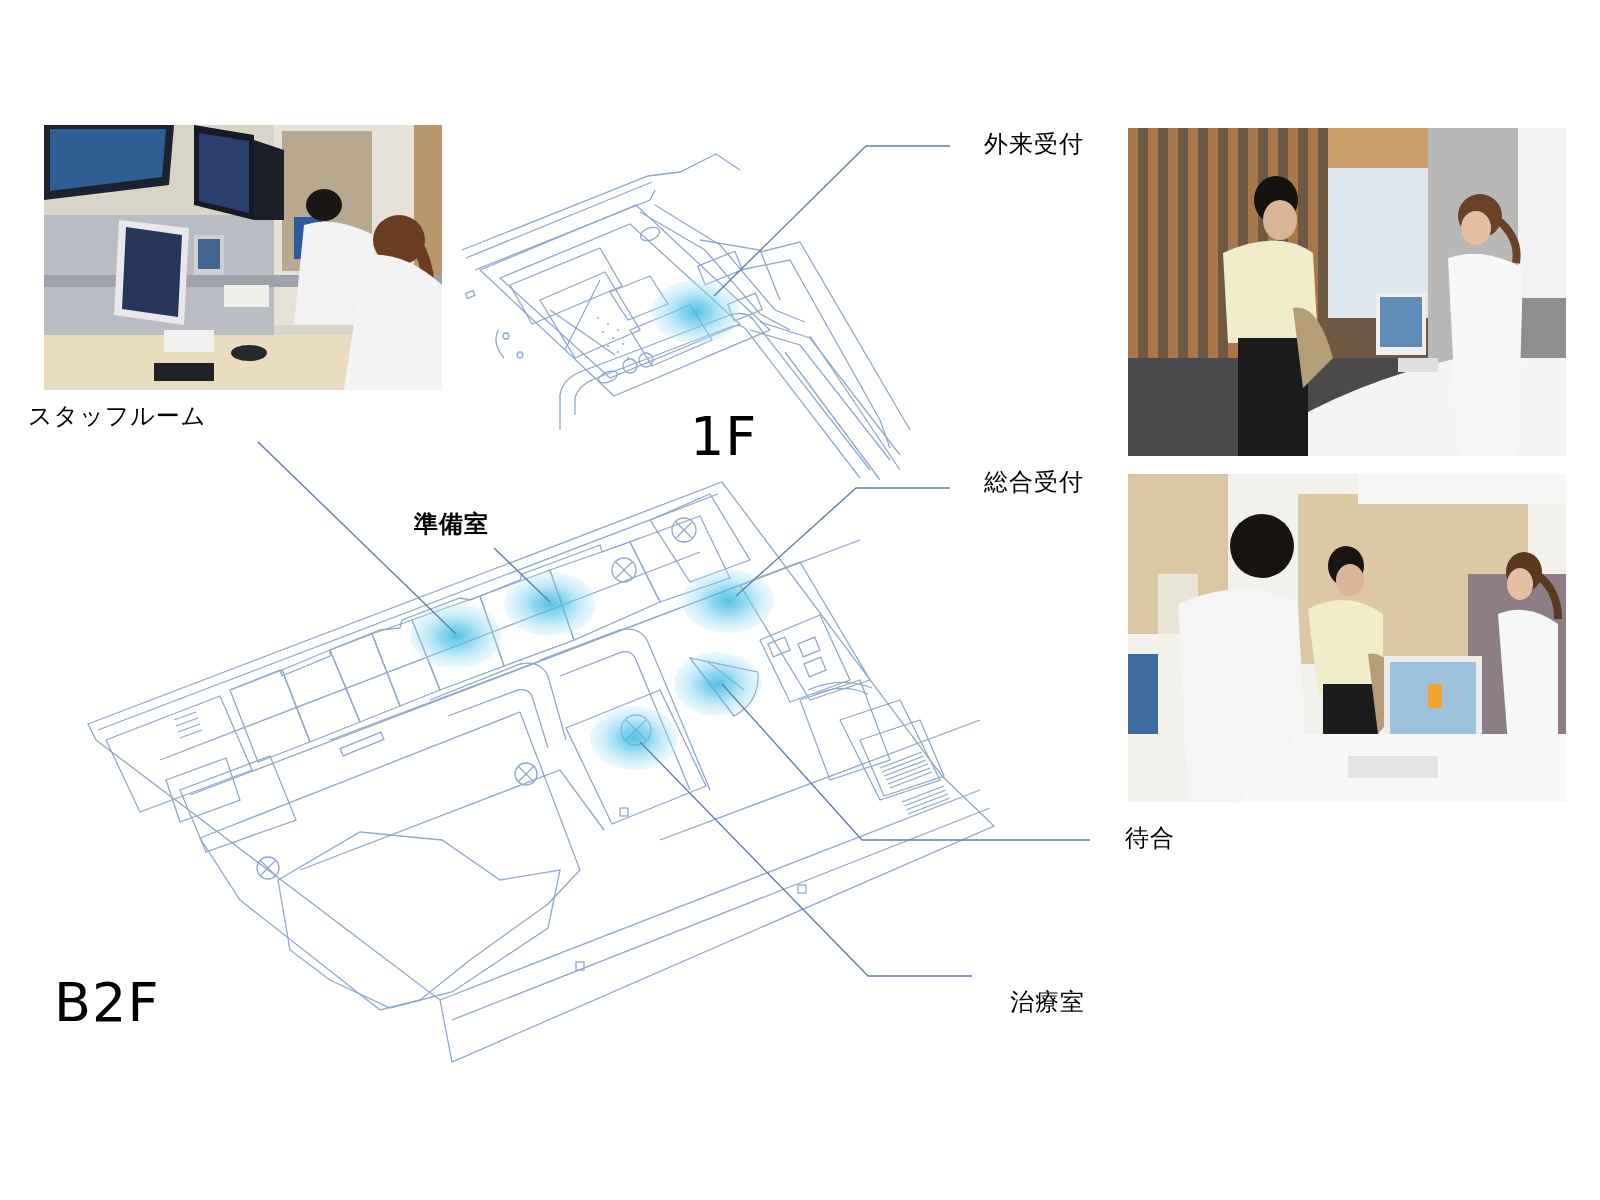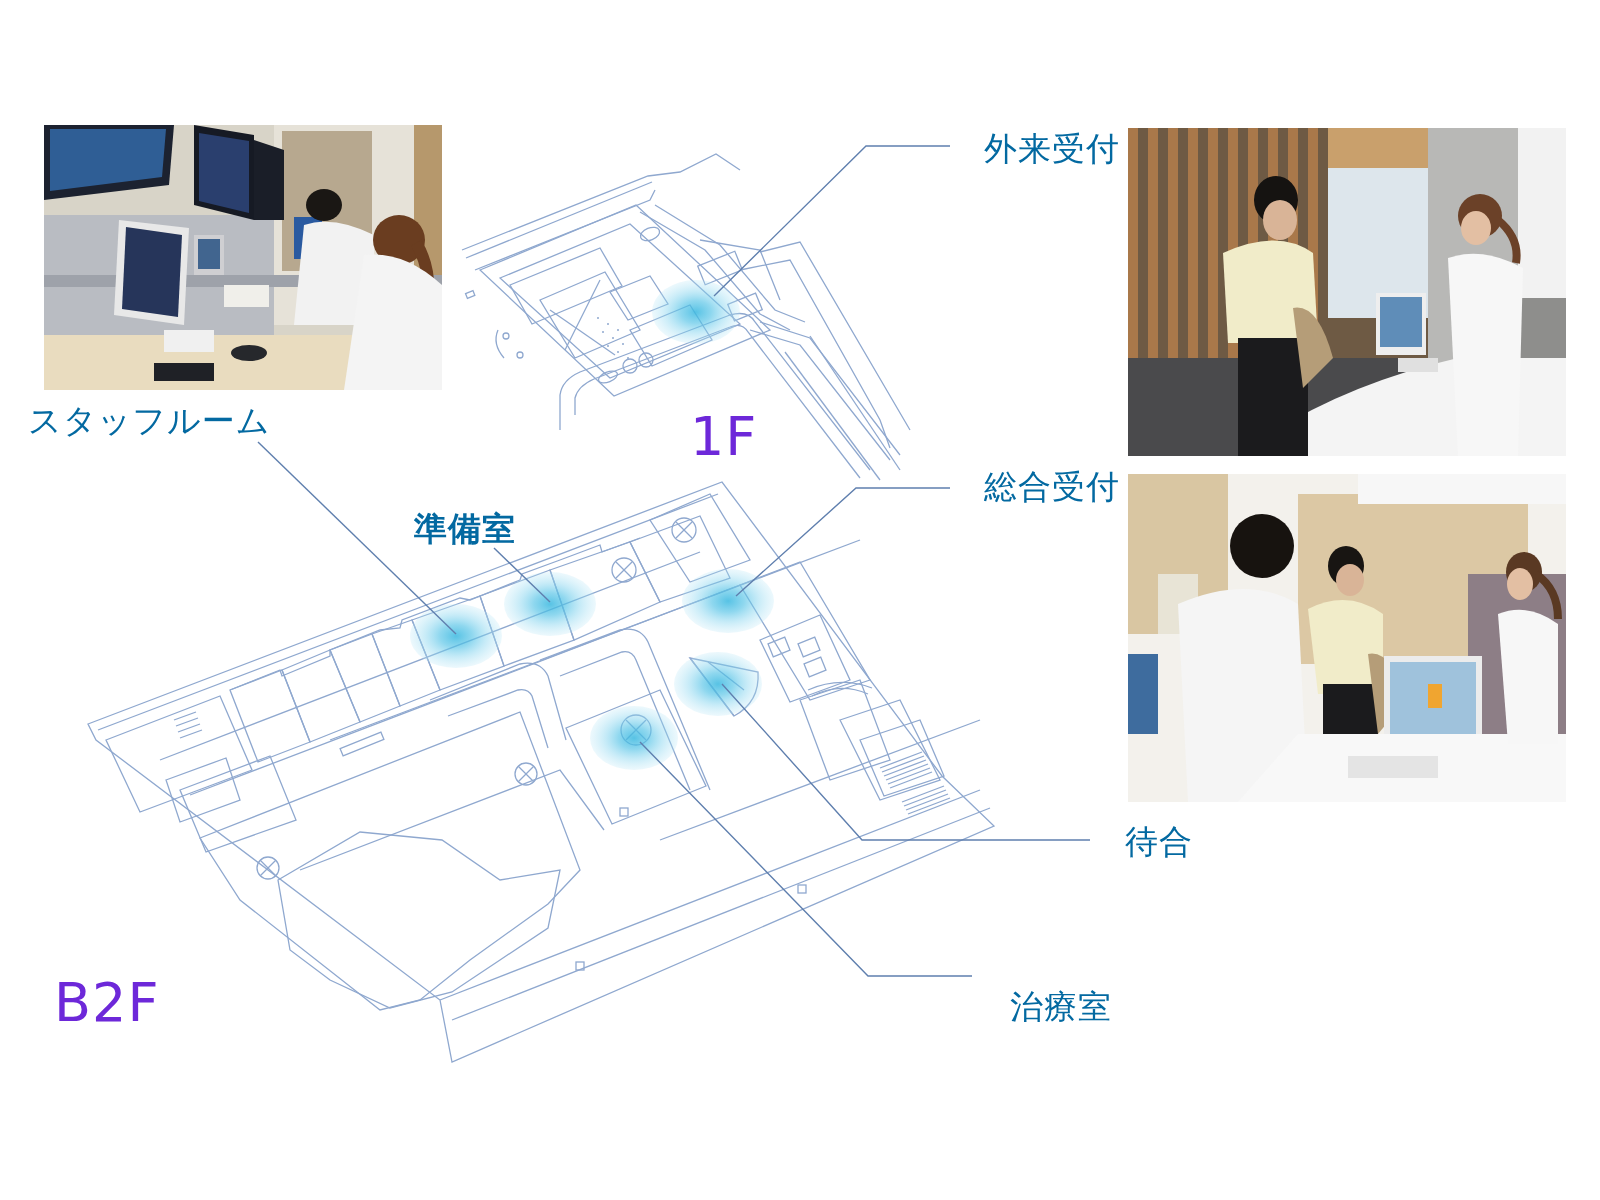--- a/index.html
+++ b/index.html
@@ -1,21 +1,21 @@
 <!DOCTYPE html>
 <html><head>
 <meta charset="utf-8">
 <style>
   html, body { margin: 0; padding: 0; background: #ffffff; }
   body { width: 1600px; height: 1200px; position: relative; overflow: hidden;
          font-family: "DejaVu Sans", "Liberation Sans", sans-serif; color: #6a8bb6; }
   .photo { position: absolute; overflow: hidden; }
   .photo svg { display: block; width: 100%; height: 100%; }
-  .label { position: absolute; font-size: 33px; color: #0369a1; letter-spacing: 1px; white-space: nowrap; line-height: 1; }
-  .floor { position: absolute; font-family: "DejaVu Sans", sans-serif; font-size: 54px; color: #6d28d9; line-height: 1; letter-spacing: 1px; }
+  .label { position: absolute; font-size: 24px; color: #000000; letter-spacing: 1px; white-space: nowrap; line-height: 1; }
+  .floor { position: absolute; font-family: "DejaVu Sans", sans-serif; font-size: 54px; color: #000000; line-height: 1; letter-spacing: 1px; }
   #plan { position: absolute; left: 0; top: 0; width: 1600px; height: 1200px; }
 </style>
 </head>
 <body>
 
 <svg id="plan" viewBox="0 0 1600 1200" xmlns="http://www.w3.org/2000/svg">
   <defs>
     <radialGradient id="hs" cx="50%" cy="50%" r="50%">
       <stop offset="0%" stop-color="#3ab8e0" stop-opacity="0.85"></stop>
       <stop offset="35%" stop-color="#52c2e6" stop-opacity="0.65"></stop>

